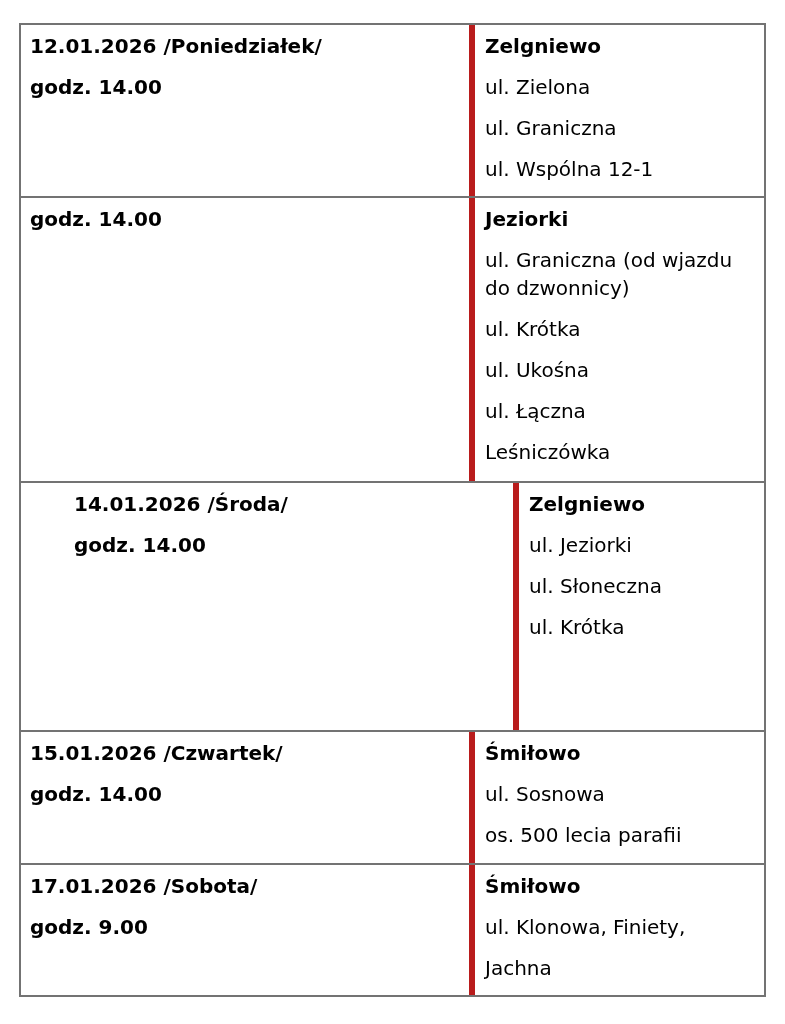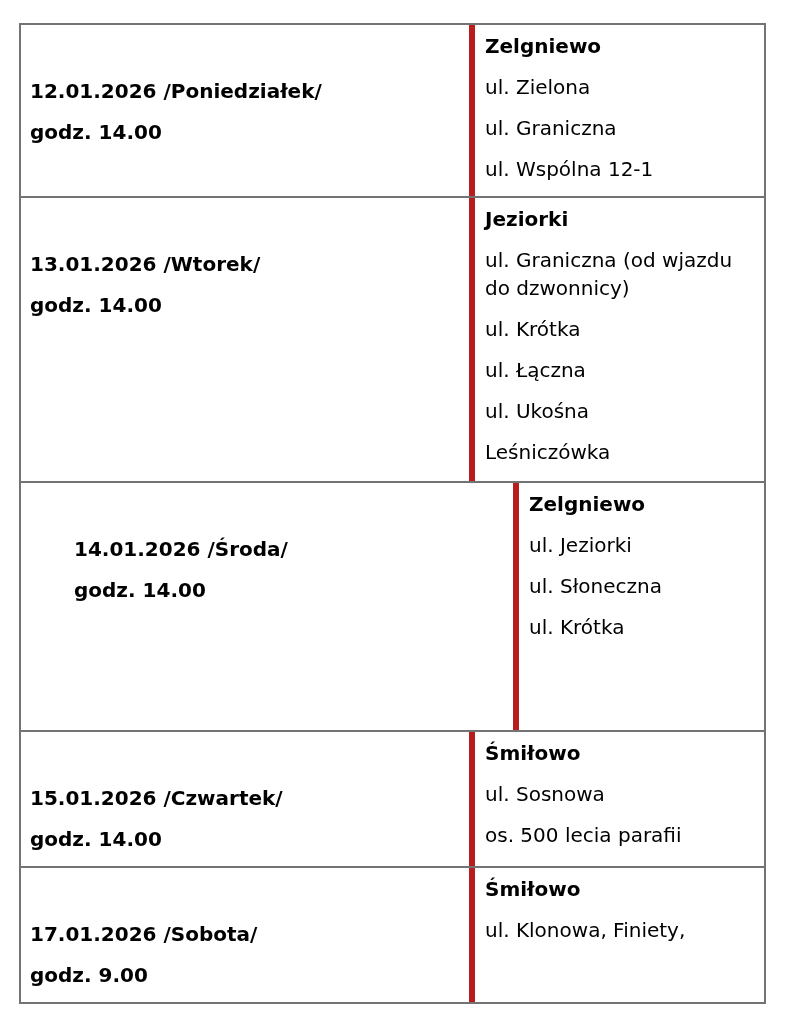--- a/index.html
+++ b/index.html
@@ -38,21 +38,20 @@
   .row:nth-child(3) { min-height: 249px; padding-left: 44px; }
   .row:nth-child(4) { min-height: 133px; }
   .row:nth-child(5) { min-height: 130px; }
   .cell {
     box-sizing: border-box;
   }
   .cell.left {
     width: 448px;
     flex: 0 0 448px;
     padding: 7px 12px 0 9px;
-    margin-top: 45px;
   }
   .cell.right {
     flex: 1 1 auto;
     border-left: 6px solid #b91c1c;
     padding: 7px 4px 0 10px;
   }
   .cell p {
     margin: 0 0 13px 0;
     font-size: 20px;
     line-height: 28px;
@@ -76,29 +75,28 @@
       <div class="cell right">
         <p class="b">Zelgniewo</p>
         <p>ul. Zielona</p>
         <p>ul. Graniczna</p>
         <p>ul. Wspólna 12-1</p>
       </div>
     </div>
 
     <div class="row">
       <div class="cell left">
-        <p class="b">13.01.2026 /Wtorek/</p>
         <p class="b">godz. 14.00</p>
       </div>
       <div class="cell right">
         <p class="b">Jeziorki</p>
         <p>ul. Graniczna (od wjazdu do dzwonnicy)</p>
         <p>ul. Krótka</p>
+        <p>ul. Ukośna</p>
         <p>ul. Łączna</p>
-        <p>ul. Ukośna</p>
         <p>Leśniczówka</p>
       </div>
     </div>
 
     <div class="row">
       <div class="cell left">
         <p class="b">14.01.2026 /Środa/</p>
         <p class="b">godz. 14.00</p>
       </div>
       <div class="cell right">
@@ -122,17 +120,18 @@
     </div>
 
     <div class="row">
       <div class="cell left">
         <p class="b">17.01.2026 /Sobota/</p>
         <p class="b">godz. 9.00</p>
       </div>
       <div class="cell right">
         <p class="b">Śmiłowo</p>
         <p>ul. Klonowa, Finiety,</p>
+        <p>Jachna</p>
       </div>
     </div>
 
   </div>
 </div>
 
 </body></html>

